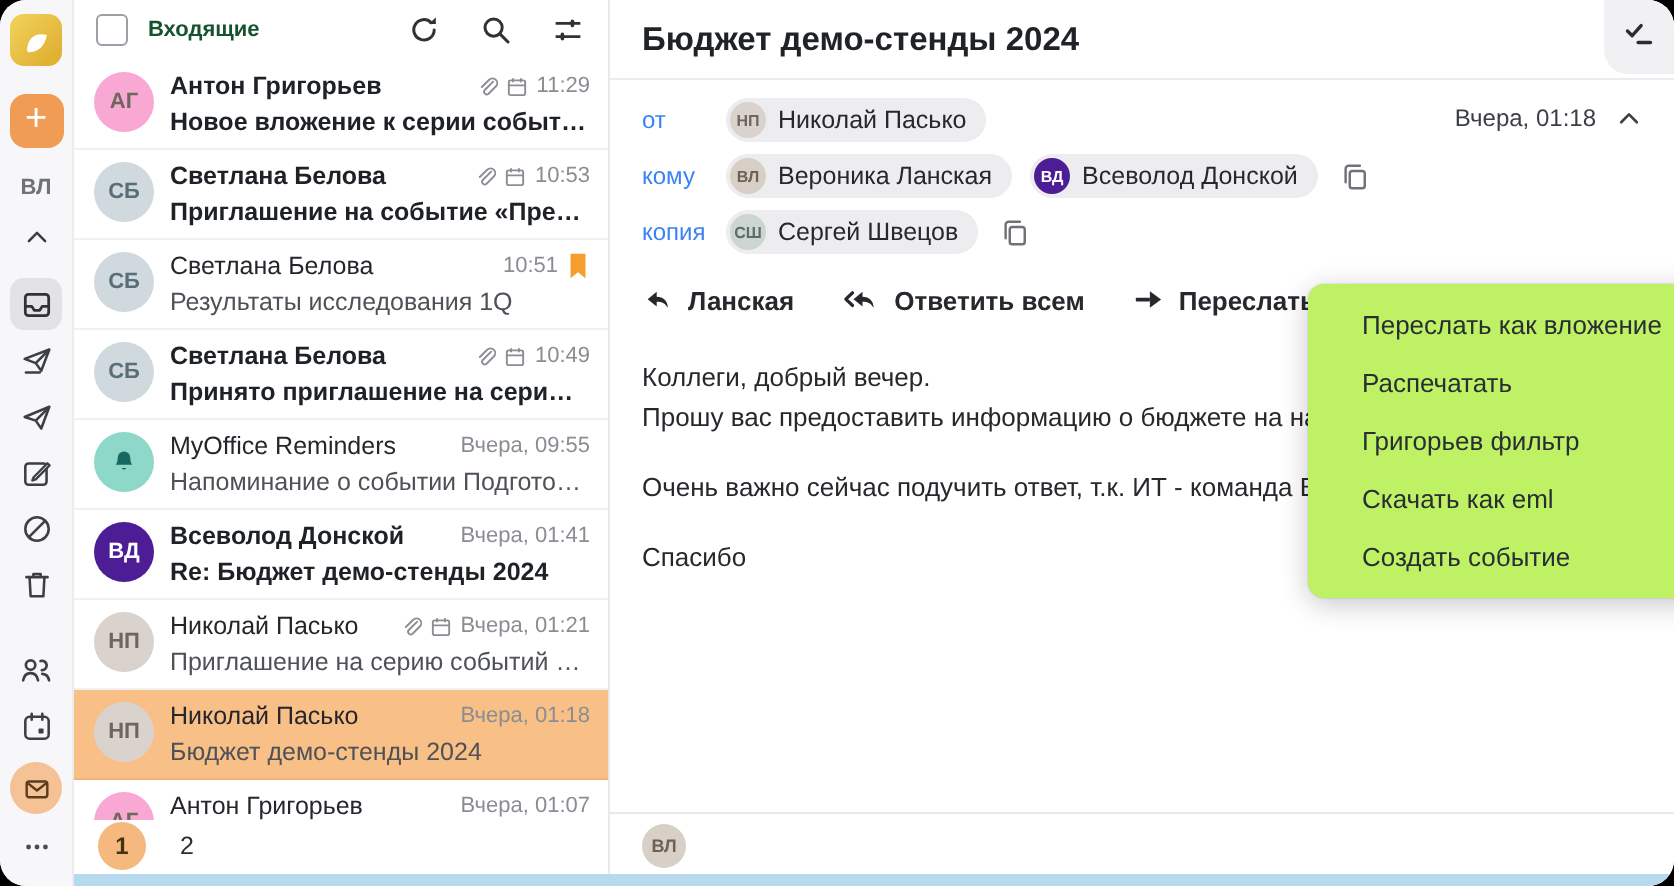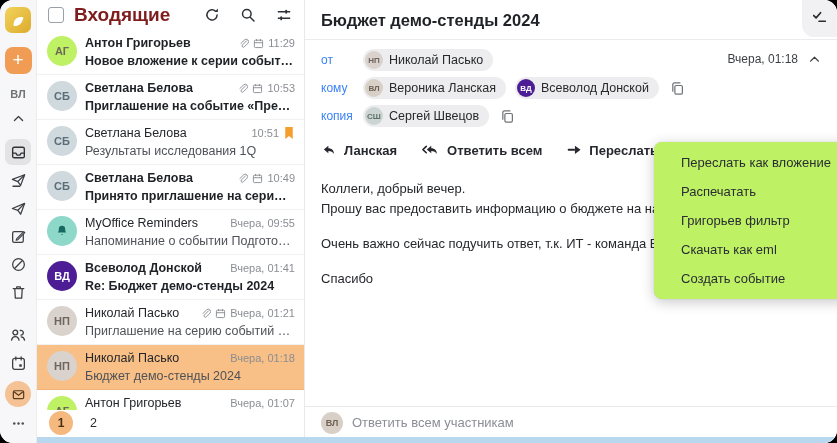--- a/index.html
+++ b/index.html
@@ -15,28 +15,28 @@
   .rail-ic{width:26px;height:26px;display:flex;align-items:center;justify-content:center;color:#3c3f45;margin-bottom:2px;}
   .rail-ic.sp{margin-top:6px;}
   .rail-ic.sel{background:#e3e3e6;border-radius:7px;}
   .rail-bottom{margin-top:auto;display:flex;flex-direction:column;align-items:center;padding-bottom:5px;}
   .mailapp{width:26px;height:26px;border-radius:50%;background:#f5c295;display:flex;align-items:center;justify-content:center;margin:3px 0;}
 
   
   .list{width:268px;flex:none;border-right:1px solid #e9e9eb;display:flex;flex-direction:column;background:#fff;box-sizing:border-box;}
   .list-head{height:30px;flex:none;display:flex;align-items:center;padding:0 12px 0 11px;gap:7px;}
   .cb{width:14px;height:14px;border:1.5px solid #9aa0a6;border-radius:3px;flex:none;cursor:pointer;}
-  .list-title{font-size:19px;font-weight:700;color:#7f1d1d;flex:1;margin-left:3px;}
+  .list-title{font-size:11px;font-weight:700;color:#14532d;flex:1;margin-left:3px;}
   .head-ic{color:#2f3237;margin-left:13px;cursor:pointer;}
   .rows{flex:1;overflow:hidden;display:flex;flex-direction:column;}
   .row{height:45px;flex:none;box-sizing:border-box;padding:6px 9px 0 10px;border-bottom:1px solid #f1f1f2;display:flex;gap:8px;cursor:pointer;}
   .row.cut{height:29px;overflow:hidden;border-bottom:none;}
   .row.sel{background:#f8bf86;border-bottom-color:#f3b277;}
   .av{width:30px;height:30px;border-radius:50%;flex:none;display:flex;align-items:center;justify-content:center;font-size:11px;font-weight:700;}
-  .av-a{background:#bef264;color:#6f685a;}
+  .av-a{background:#f9a8d4;color:#6f685a;}
   .av-s{background:#cfd9de;color:#5a6e78;}
   .av-n{background:#d9d2cd;color:#70655c;}
   .av-v{background:#4c1d95;color:#fff;}
   .av-bell{background:#8ed8c9;color:#17695f;}
   .rc{flex:1;min-width:0;}
   .r1{display:flex;align-items:center;gap:4px;}
   .name{flex:1;min-width:0;font-size:12.5px;color:#24262b;white-space:nowrap;overflow:hidden;text-overflow:ellipsis;}
   .subj{font-size:12.5px;color:#4e5157;white-space:nowrap;overflow:hidden;text-overflow:ellipsis;margin-top:4px;}
   .row.unread .name,.row.unread .subj{font-weight:700;color:#1e2126;}
   .mic{color:#8a8d93;flex:none;display:flex;align-items:center;}
@@ -453,21 +453,20 @@
     <div class="body">
       <p><span>Коллеги, добрый вечер.</span><br>
          <span>Прошу вас предоставить информацию о бюджете на наши демонстраци</span></p>
       <p><span>Очень важно сейчас подучить ответ, т.к. ИТ - команда Всеволода, уже</span><br>
          </p>
       <p><span>Спасибо</span></p>
     </div>
 
     <div class="replybar">
       <span class="rav">ВЛ</span>
-      <span class="ph">Ответить всем участникам</span>
     </div>
   </div>
 
   <div class="menu">
     <div class="mitem">Переслать как вложение</div>
     <div class="mitem">Распечатать</div>
     <div class="mitem">Григорьев фильтр</div>
     <div class="mitem">Скачать как eml</div>
     <div class="mitem">Создать событие</div>
   </div>

